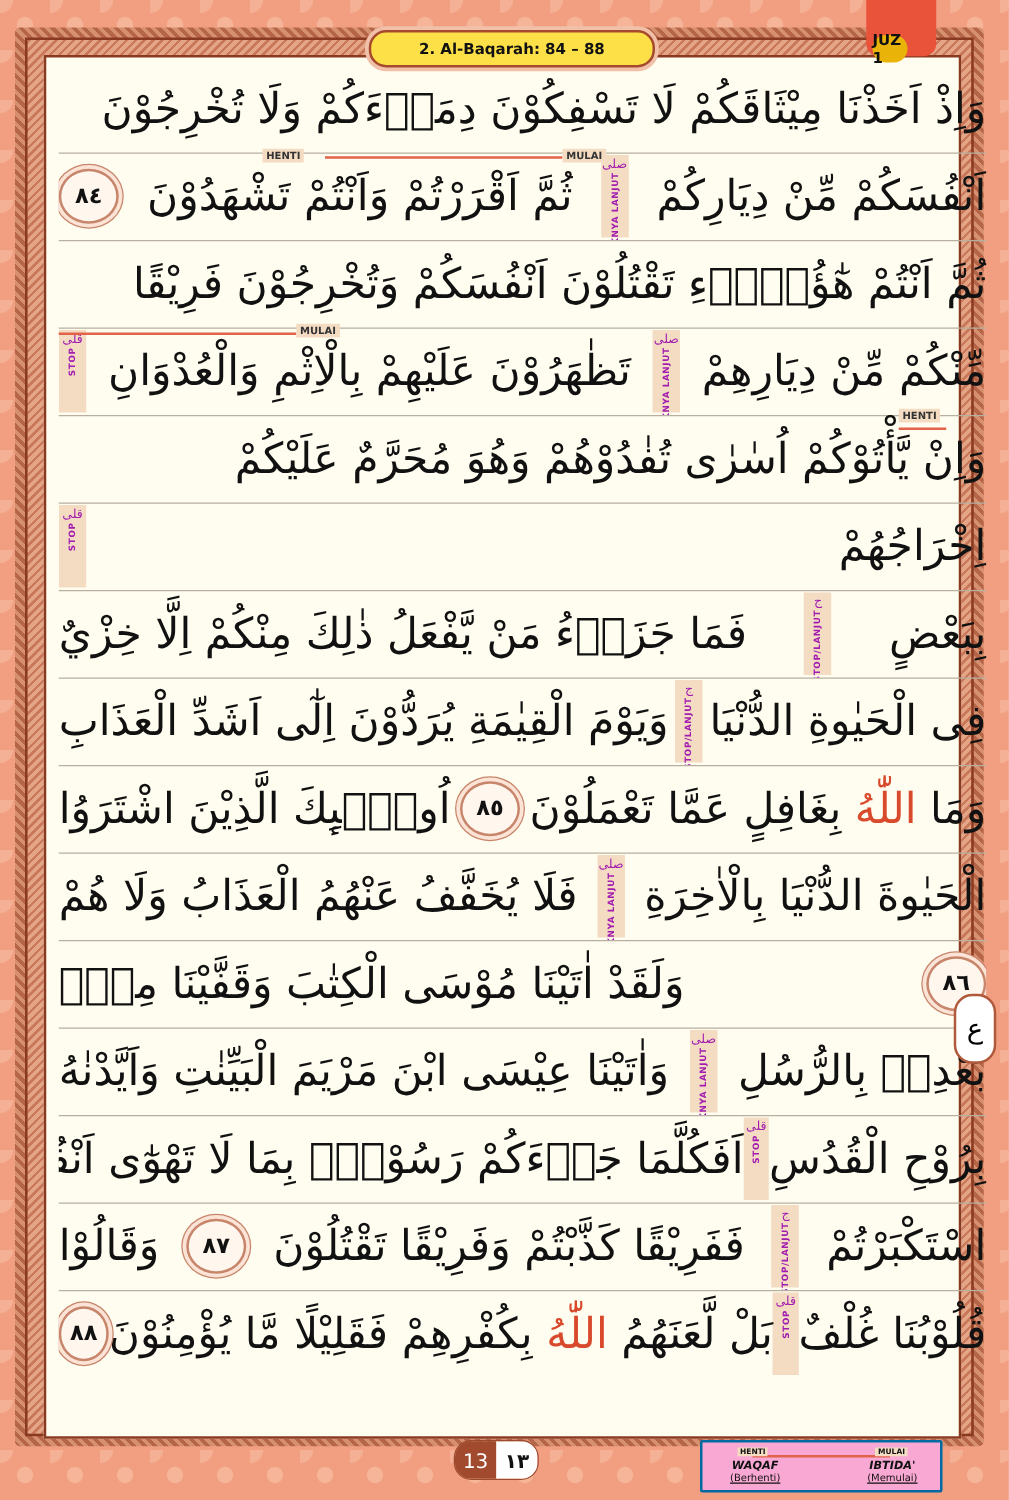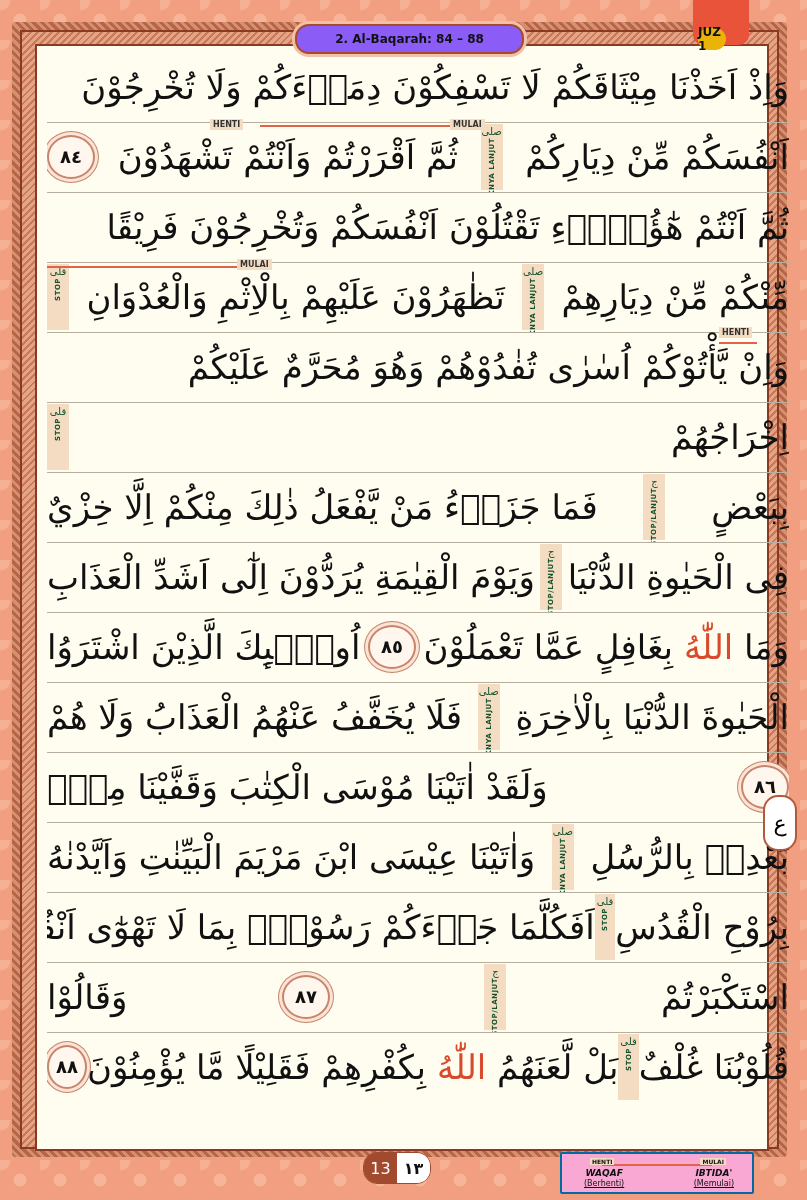--- a/index.html
+++ b/index.html
@@ -26,21 +26,21 @@
     border:2px solid #8b3a22;
     background:repeating-linear-gradient(-45deg,#c9795a 0 2px,#e4a586 2px 5px);
   }
   .page {
     position:absolute; left:35px; top:44px; width:730px; height:1103px;
     background:#fffdf0;
     border:2px solid #8b3a22;
   }
   .header-label {
     position:absolute; left:295px; top:24px; width:225px; height:26px;
-    background:#8b5cf6; border:2px solid #a64a2e; border-radius:14px;
+    background:#fde047; border:2px solid #a64a2e; border-radius:14px;
     display:flex; align-items:center; justify-content:center;
     font-weight:bold; font-size:12px; color:#111; z-index:5;
     box-shadow:0 0 0 3px #f0c0a8;
   }
   .juz-tab {
     position:absolute; left:693px; top:0; width:56px; height:45px;
     background:#e8533a; border-radius:0 0 10px 10px; z-index:4;
   }
   .juz-label {
     position:absolute; left:698px; top:28px; width:28px; height:22px;
@@ -63,21 +63,21 @@
   .ayah {
     display:inline-flex; align-items:center; justify-content:center;
     width:44px; height:40px; border:2px solid #c7856b; border-radius:50%;
     font-size:18px; font-weight:bold; color:#111; background:#fff7ee;
     box-shadow:0 0 0 3px #fbe3d6, 0 0 0 4px #c7856b;
     font-family:"DejaVu Sans", sans-serif; direction:rtl;
   }
   .waqf {
     display:inline-flex; flex-direction:column; align-items:center;
     background:#f4dcc3; padding:2px 2px; height:62px; width:18px;
-    font-family:"DejaVu Sans", sans-serif; color:#14532d;
+    font-family:"DejaVu Sans", sans-serif; color:#a21caf;
   }
   .waqf .sym { font-size:10px; line-height:12px; }
   .waqf .vt {
     writing-mode:vertical-rl; transform:rotate(180deg);
     font-size:7px; font-weight:bold; letter-spacing:.5px; line-height:8px;
   }
   .marker {
     position:absolute; font-family:"DejaVu Sans", sans-serif;
     font-size:8px; font-weight:bold; color:#333;
     background:#f4dcc3; padding:1px 3px; z-index:3;
@@ -223,20 +223,21 @@
         </span>
       <span class="seg">اَفَكُلَّمَا جَاۤءَكُمْ رَسُوْلٌۢ بِمَا لَا تَهْوٰٓى اَنْفُسُكُمُ</span>
     </div>
 
     <div class="line" style="top:916px">
       <span class="seg">اسْتَكْبَرْتُمْ</span>
       <span class="waqf">
           <span class="sym">ج</span>
           <span class="vt">STOP/LANJUT</span>
         </span>
+      <span class="seg">فَفَرِيْقًا كَذَّبْتُمْ وَفَرِيْقًا تَقْتُلُوْنَ</span>
       <span class="ayah">٨٧</span>
       <span class="seg">وَقَالُوْا</span>
     </div>
 
     <div class="line" style="top:986px">
       <span class="seg">قُلُوْبُنَا غُلْفٌ</span>
       <span class="waqf">
           <span class="sym">قلى</span>
           <span class="vt">STOP</span>
         </span>

